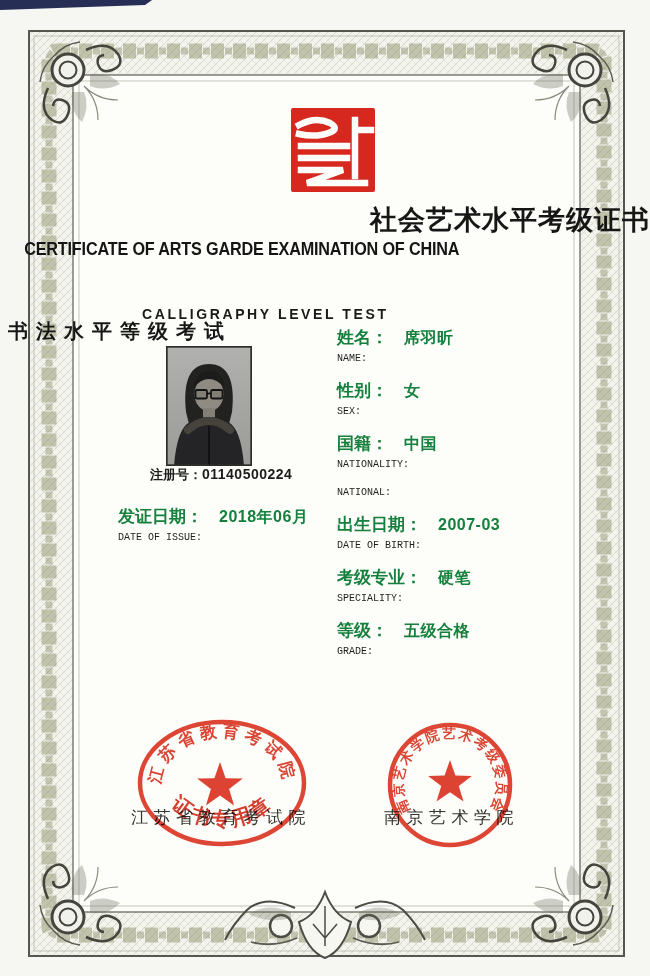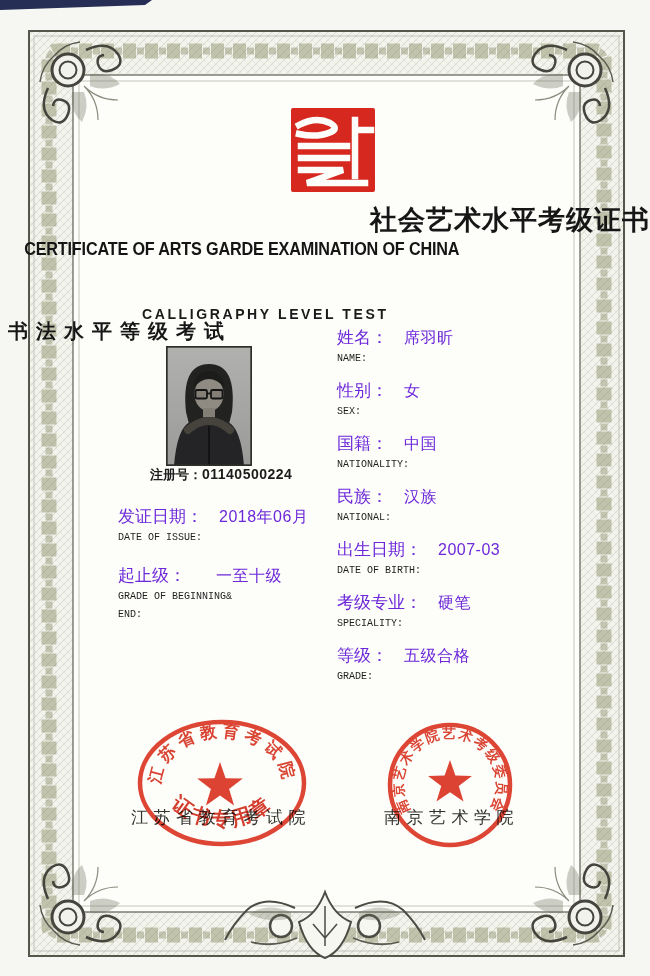--- a/index.html
+++ b/index.html
@@ -35,21 +35,21 @@
   .reg-line{top:466px;left:150px;font-size:13px;font-weight:700;white-space:nowrap;}
   .reg-line .num{font-size:14px;letter-spacing:.5px;}
   
   .col{display:flex;flex-direction:column;}
   .left-col{top:504px;left:118px;width:215px;}
   .right-col{top:325px;left:337px;width:240px;}
   .field{display:block;}
   .left-col .f1{margin-bottom:16px;}
   .left-col .f2{margin-bottom:20px;}
   .right-col .field{margin-bottom:10px;}
-  .cn-line{font-size:17px;font-weight:400;line-height:25px;white-space:nowrap;color:#6d28d9;}
+  .cn-line{font-size:17px;font-weight:700;line-height:25px;white-space:nowrap;color:#15803d;}
   .cn-line .val{font-size:16px;margin-left:16px;letter-spacing:.5px;}
   .cn-line .val.gap-wide{margin-left:30px;}
   .en-line{font-family:"Liberation Mono",monospace;font-size:10px;line-height:18px;color:#1e1e1e;white-space:nowrap;}
   
   .org-name{
     top:806px;font-size:17px;letter-spacing:5.5px;color:#34332f;white-space:nowrap;
   }
   .org-left{left:131px;}
   .org-right{left:384px;}
   .stamp{mix-blend-mode:multiply;opacity:.93;}
@@ -169,46 +169,40 @@
   </div>
   <div class="field">
     <div class="cn-line"><span>性别：</span><span class="val">女</span></div>
     <div class="en-line">SEX:</div>
   </div>
   <div class="field">
     <div class="cn-line"><span>国籍：</span><span class="val">中国</span></div>
     <div class="en-line">NATIONALITY:</div>
   </div>
   <div class="field">
-    <div class="cn-line"><span>民族：</span><span class="val">汉族</span></div>
     <div class="en-line">NATIONAL:</div>
   </div>
   <div class="field">
     <div class="cn-line"><span>出生日期：</span><span class="val">2007-03</span></div>
     <div class="en-line">DATE OF BIRTH:</div>
   </div>
   <div class="field">
     <div class="cn-line"><span>考级专业：</span><span class="val">硬笔</span></div>
     <div class="en-line">SPECIALITY:</div>
   </div>
   <div class="field">
     <div class="cn-line"><span>等级：</span><span class="val">五级合格</span></div>
     <div class="en-line">GRADE:</div>
   </div>
 </div>
 
 <div class="abs col left-col">
   <div class="field f1">
     <div class="cn-line"><span>发证日期：</span><span class="val">2018年06月</span></div>
     <div class="en-line">DATE OF ISSUE:</div>
-  </div>
-  <div class="field f2">
-    <div class="cn-line"><span>起止级：</span><span class="val gap-wide">一至十级</span></div>
-    <div class="en-line">GRADE OF BEGINNING&amp;</div>
-    <div class="en-line">END:</div>
   </div>
 </div>
 
 <div class="abs org-name org-left">江苏省教育考试院</div>
 <div class="abs org-name org-right">南京艺术学院</div>
 
 <svg class="abs stamp stamp-left" width="180" height="146" viewBox="0 0 180 146">
   <defs>
     <path id="lsArcTop" d="M31.7 83.4 A61 46 0 1 1 148.3 83.4" fill="none"></path>
     <path id="lsArcBottom" d="M46 99 A66 56 0 0 0 134 99" fill="none"></path>

